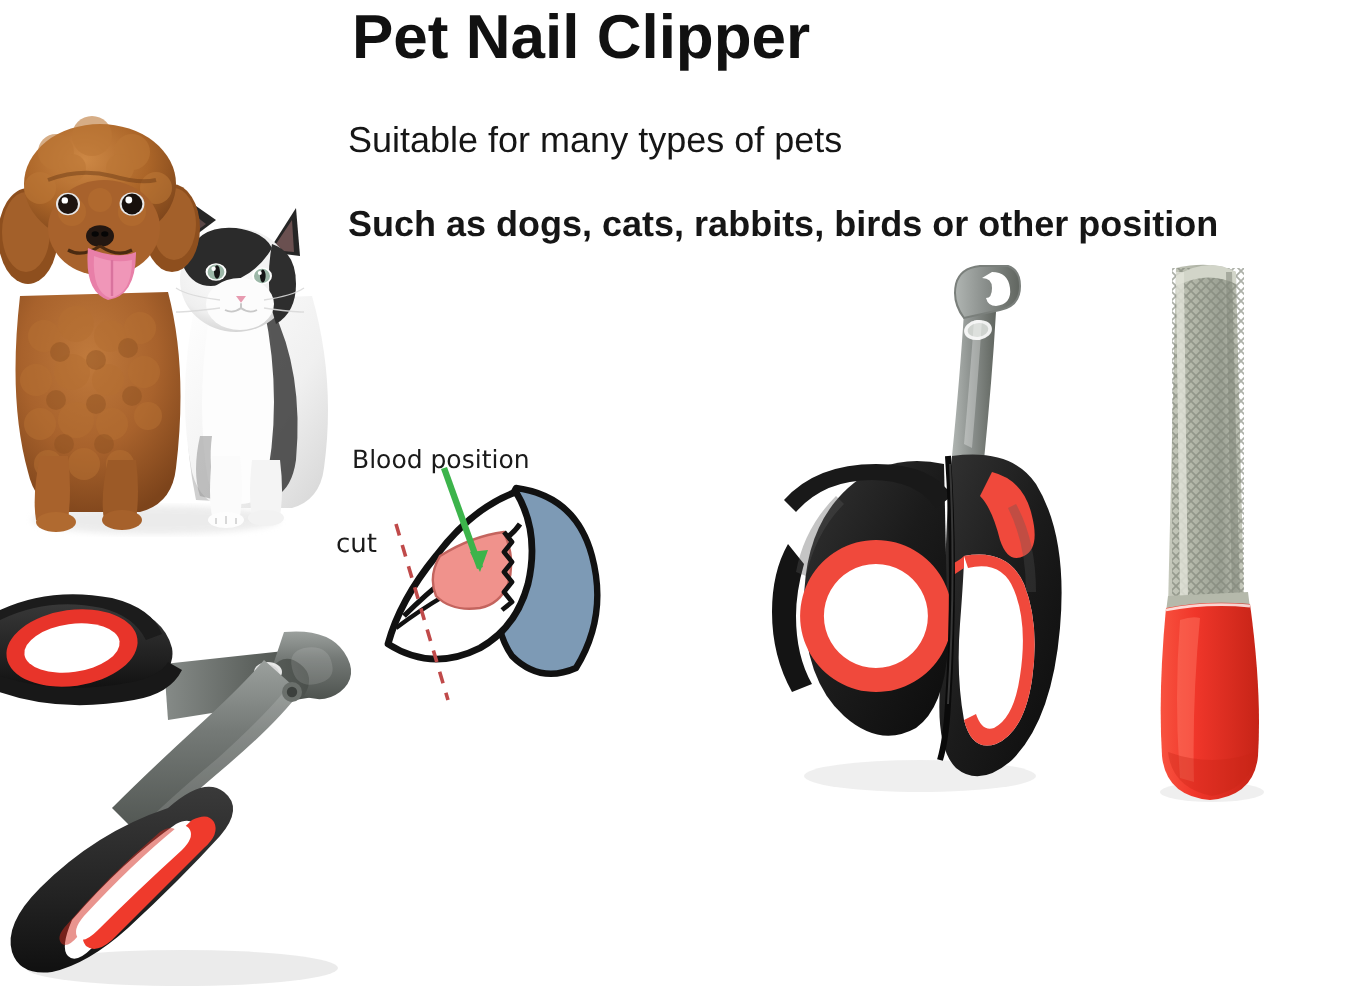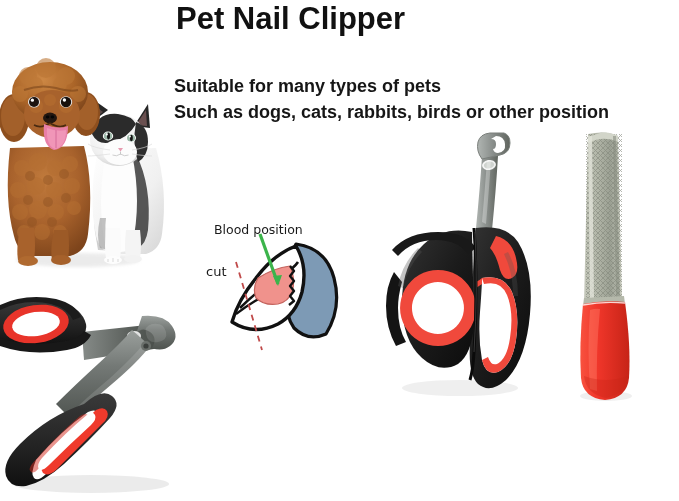--- a/index.html
+++ b/index.html
@@ -7,32 +7,32 @@
   #page{position:relative;width:679px;height:501px;background:#ffffff;overflow:hidden;}
 
   
   .title{
     position:absolute;left:176px;top:2px;
     font-size:31px;font-weight:bold;color:#111111;
     letter-spacing:0px;line-height:34px;white-space:nowrap;
   }
   .line1{
     position:absolute;left:174px;top:60px;
-    font-size:18px;font-weight:bold;color:#161616;white-space:nowrap;margin-top:16px;
+    font-size:18px;font-weight:normal;color:#161616;white-space:nowrap;
   }
   .line2{
     position:absolute;left:174px;top:102px;
     font-size:18px;font-weight:bold;color:#161616;white-space:nowrap;
   }
 
   
   .pets{position:absolute;left:0px;top:22px;width:168px;height:248px;}
 
   
-  .diagram{position:absolute;left:162px;top:222px;width:180px;height:130px;margin-left:38px;}
+  .diagram{position:absolute;left:162px;top:222px;width:180px;height:130px;}
 
   
   .clipper-left{position:absolute;left:-4px;top:288px;width:190px;height:213px;}
 
   
   .clipper-center{position:absolute;left:372px;top:132px;width:170px;height:268px;}
 
   
   .file-right{position:absolute;left:548px;top:128px;width:120px;height:278px;}
 </style>

